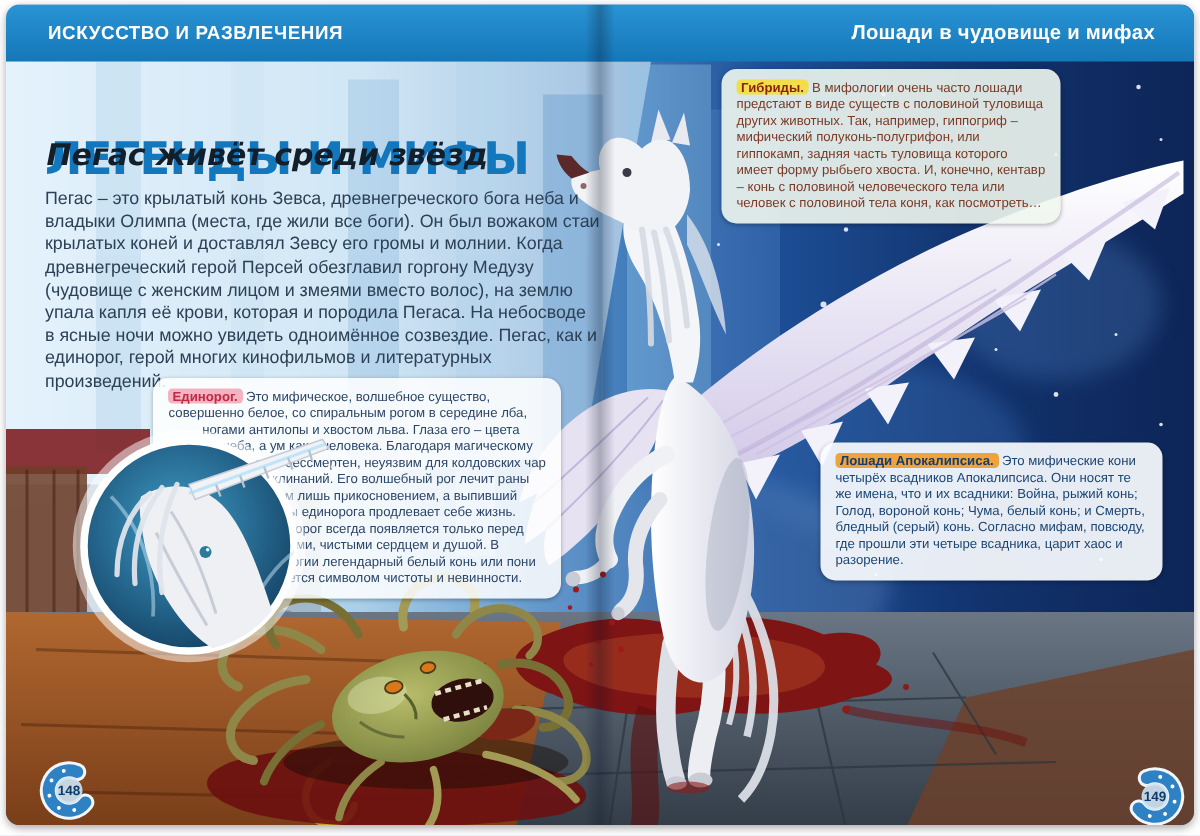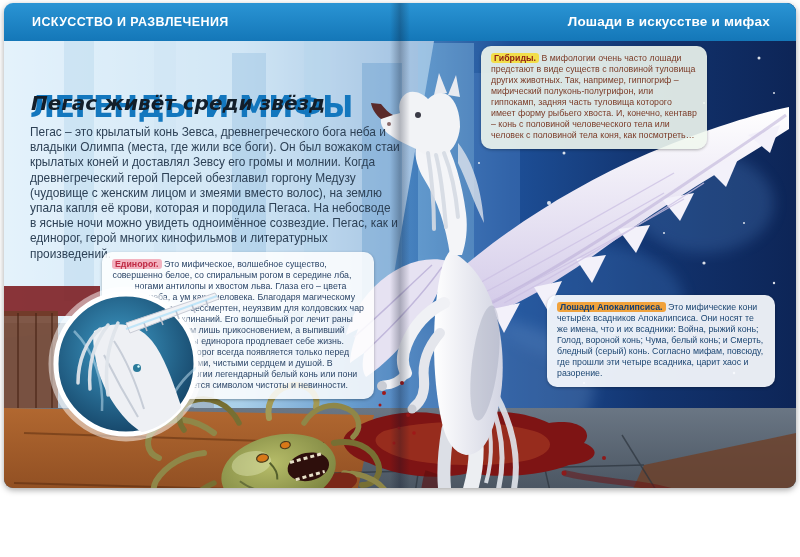--- a/index.html
+++ b/index.html
@@ -1,17 +1,17 @@
 <!DOCTYPE html>
 <html><head>
 <meta charset="utf-8">
 <style>
   html,body{margin:0;padding:0;background:#ffffff;width:800px;height:557px;overflow:hidden;
     font-family:"Liberation Sans",sans-serif;}
-  #spread{position:absolute;left:4px;top:3px;width:792px;height:485px;border-radius:9px;
+  #spread{position:absolute;left:4px;top:3px;width:792px;height:547px;border-radius:9px;
     overflow:hidden;background:#9cc4e2;box-shadow:0 2px 6px rgba(0,0,0,.35);}
   #bg, #unicornArt{position:absolute;pointer-events:none;}
   #bg{left:0;top:0;z-index:0;}
   #unicornArt{left:30px;top:268px;z-index:3;}
   .hdr{position:absolute;left:0;top:0;width:100%;height:38px;z-index:2;
     background:linear-gradient(#2a94d4,#1477b8);}
   .hdr .l{position:absolute;left:28px;top:12px;color:#fff;font-size:12.5px;font-weight:bold;letter-spacing:.4px;}
   .hdr .r{position:absolute;right:26px;top:11px;color:#fff;font-size:13.5px;font-weight:bold;letter-spacing:.2px;}
   .title{position:absolute;left:26px;top:50px;z-index:2;color:#1377be;font-size:30px;font-weight:800;
     letter-spacing:-.5px;font-family:"DejaVu Sans","Liberation Sans",sans-serif;margin-top:36px;}
@@ -256,21 +256,21 @@
         <ellipse cx="262" cy="452" rx="6" ry="4" fill="#d87818" stroke="#4a3a1a" stroke-width="1.2"></ellipse>
         <ellipse cx="287" cy="444" rx="5" ry="3.5" fill="#d87818" stroke="#4a3a1a" stroke-width="1.2"></ellipse>
         <path d="M268,458 C272,464 274,470 272,476" stroke="#55602c" stroke-width="2" fill="none"></path>
         <path d="M235,470 C242,478 252,484 262,486" stroke="rgba(70,80,40,.6)" stroke-width="2" fill="none"></path>
       </g>
     </g>
   </svg>
 
   <div class="hdr">
     <div class="l">ИСКУССТВО И РАЗВЛЕЧЕНИЯ</div>
-    <div class="r">Лошади в искусстве и мифах</div>
+    <div class="r">Лошади в чудовище и мифах</div>
   </div>
 
   <div class="title">ЛЕГЕНДЫ И МИФЫ</div>
   <div class="subtitle">Пегас живёт среди звёзд</div>
   <div class="intro">Пегас – это крылатый конь Зевса, древнегреческого бога неба и владыки Олимпа (места, где жили все боги). Он был вожаком стаи крылатых коней и доставлял Зевсу его громы и молнии. Когда древнегреческий герой Персей обезглавил горгону Медузу (чудовище с женским лицом и змеями вместо волос), на землю упала капля её крови, которая и породила Пегаса. На небосводе в ясные ночи можно увидеть одноимённое созвездие. Пегас, как и единорог, герой многих кинофильмов и литературных произведений.</div>
 
   <div class="fbox" id="uniBox">
     <span class="uni-cut"></span>
     <span class="pill">Единорог.</span><span> Это мифическое, волшебное существо, совершенно белое, со спиральным рогом в середине лба, ногами антилопы и хвостом льва. Глаза его – цвета неба, а ум как у человека. Благодаря магическому рогу он бессмертен, неуязвим для колдовских чар и заклинаний. Его волшебный рог лечит раны одним лишь прикосновением, а выпивший слёзы единорога продлевает себе жизнь. Единорог всегда появляется только перед людьми, чистыми сердцем и душой. В европейской мифологии легендарный белый конь или пони с одним рогом является символом чистоты и невинности.</span>
   </div>

